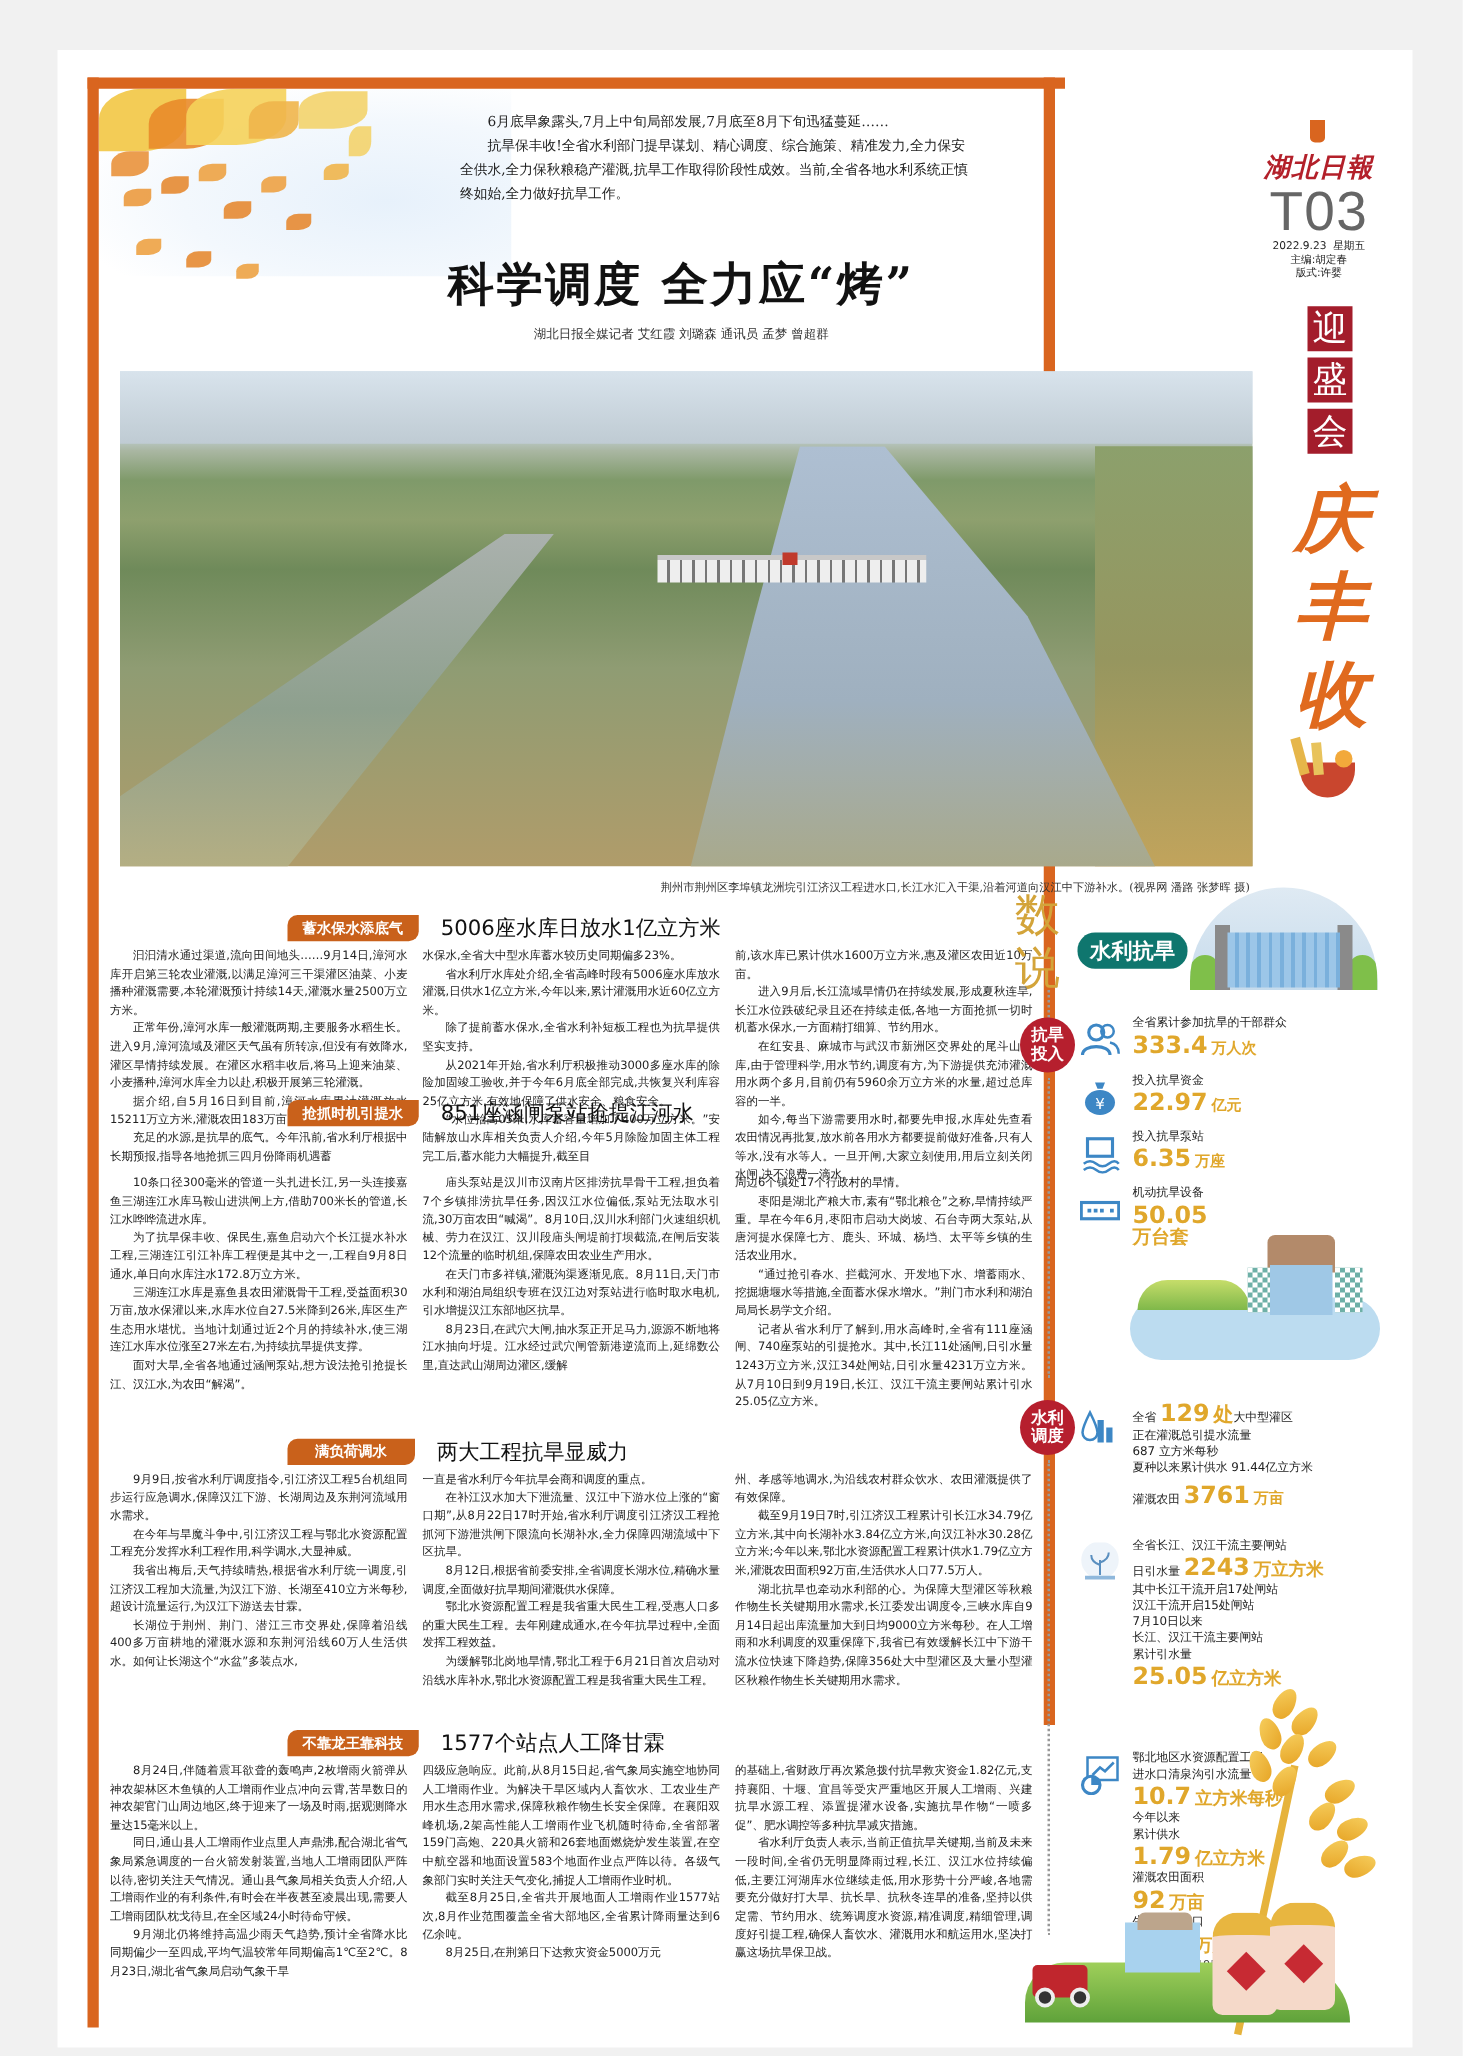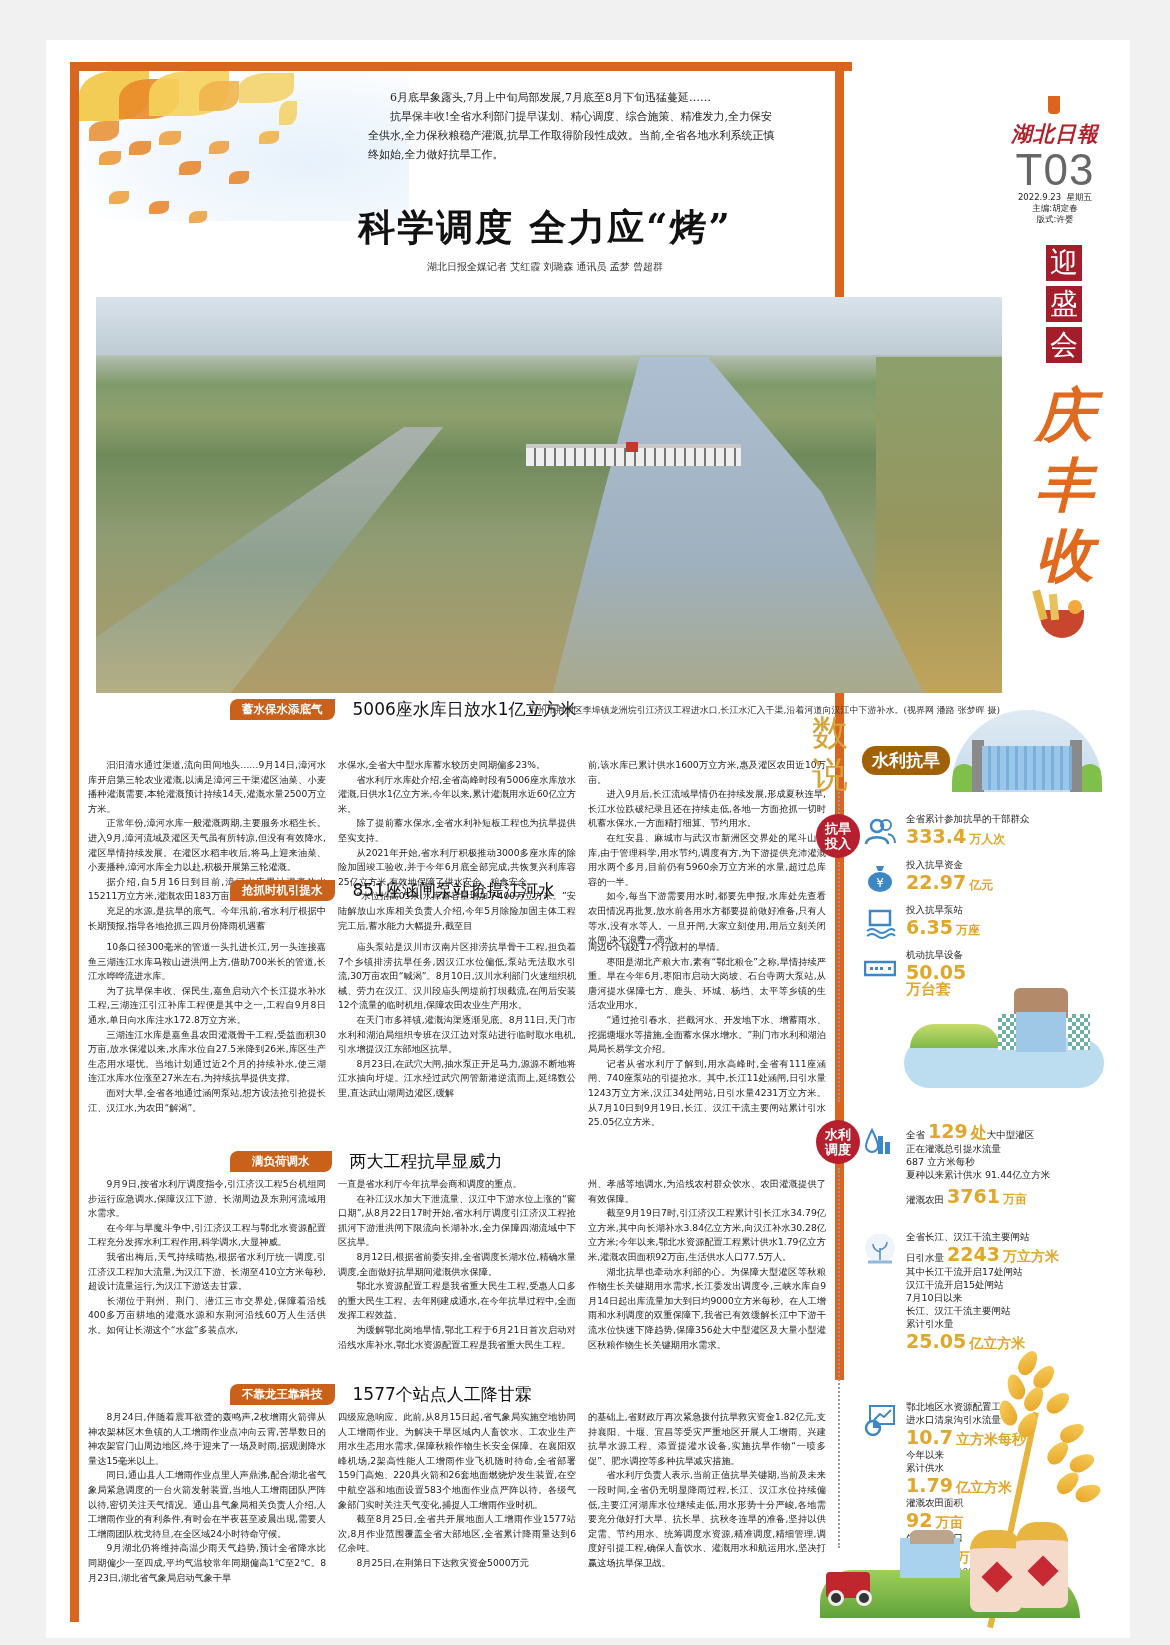--- a/index.html
+++ b/index.html
@@ -51,21 +51,21 @@
   .sec-head { position: absolute; left: 230px; height: 22px; display: flex; align-items: center; }
   .sec-tag { background: #c9611b; color: #fff; font-family: "DejaVu Serif", serif; font-weight: bold; font-size: 11.5px; padding: 3px 12px; border-radius: 8px 0 8px 0; white-space: nowrap; }
   .sec-title { margin-left: 18px; font-size: 17px; color: #111; white-space: nowrap; }
 
   .cols { position: absolute; left: 88px; width: 745px; display: grid; grid-template-columns: 238px 238px 238px; column-gap: 12px; font-size: 9.2px; line-height: 14.6px; color: #222; text-align: justify; }
   .cols p { text-indent: 2em; }
 
   
   .info { position: absolute; left: 812px; top: 700px; width: 300px; height: 930px; }
   .info-shu { position: absolute; left: 0; top: 12px; font-family: "DejaVu Serif", serif; font-size: 36px; color: #d3a43a; line-height: 42px; width: 40px; }
-  .info-pill { position: absolute; left: 50px; top: 46px; background: #a16207; color: #fff; font-weight: bold; font-size: 17px; padding: 3px 10px; border-radius: 14px; }
+  .info-pill { position: absolute; left: 50px; top: 46px; background: #0f766e; color: #fff; font-weight: bold; font-size: 17px; padding: 3px 10px; border-radius: 14px; }
   .dam-art { position: absolute; left: 140px; top: 10px; width: 150px; height: 82px; border-radius: 75px 75px 0 0; background: linear-gradient(180deg, #dfeaf3, #c6dbec); overflow: hidden; }
   .dam-art .wall { position: absolute; left: 30px; top: 36px; width: 90px; height: 44px; background: repeating-linear-gradient(90deg, #9cc6e8 0 6px, #7ab0dc 6px 9px); }
   .dam-art .p1 { position: absolute; left: 20px; top: 30px; width: 12px; height: 52px; background: #8a8a8a; }
   .dam-art .p2 { position: absolute; left: 118px; top: 30px; width: 12px; height: 52px; background: #8a8a8a; }
   .dam-art .g1 { position: absolute; left: 0px; top: 54px; width: 24px; height: 28px; background: #7fbf4a; border-radius: 12px 12px 0 0; }
   .dam-art .g2 { position: absolute; left: 126px; top: 54px; width: 24px; height: 28px; background: #7fbf4a; border-radius: 12px 12px 0 0; }
 
   .badge { position: absolute; width: 44px; height: 44px; border-radius: 50%; background: #b61f2e; color: #fff; font-weight: bold; font-size: 13px; line-height: 15px; text-align: center; padding-top: 7px; }
   .dots { position: absolute; border-left: 2px dotted #999; }
 
@@ -150,21 +150,21 @@
   <div class="horizon"></div>
   <div class="field"></div>
   <div class="river"></div>
   <div class="river2"></div>
   <div class="dam">
       <div class="red"></div>
     </div>
 </div>
 <div class="caption">荆州市荆州区李埠镇龙洲垸引江济汉工程进水口,长江水汇入干渠,沿着河道向汉江中下游补水。(视界网 潘路 张梦晖 摄)</div>
 
-<div class="sec-head" style="top:698px;">
+<div class="sec-head" style="top:731px;">
   <span class="sec-tag">蓄水保水添底气</span>
   <span class="sec-title">5006座水库日放水1亿立方米</span>
 </div>
 <div class="cols" style="top:758px;">
   <div>
     <p>汩汩清水通过渠道,流向田间地头……9月14日,漳河水库开启第三轮农业灌溉,以满足漳河三干渠灌区油菜、小麦播种灌溉需要,本轮灌溉预计持续14天,灌溉水量2500万立方米。</p>
     <p>正常年份,漳河水库一般灌溉两期,主要服务水稻生长。进入9月,漳河流域及灌区天气虽有所转凉,但没有有效降水,灌区旱情持续发展。在灌区水稻丰收后,将马上迎来油菜、小麦播种,漳河水库全力以赴,积极开展第三轮灌溉。</p>
     <p>据介绍,自5月16日到目前,漳河水库累计灌溉放水15211万立方米,灌溉农田183万亩。</p>
     <p>充足的水源,是抗旱的底气。今年汛前,省水利厅根据中长期预报,指导各地抢抓三四月份降雨机遇蓄</p>
   </div>

